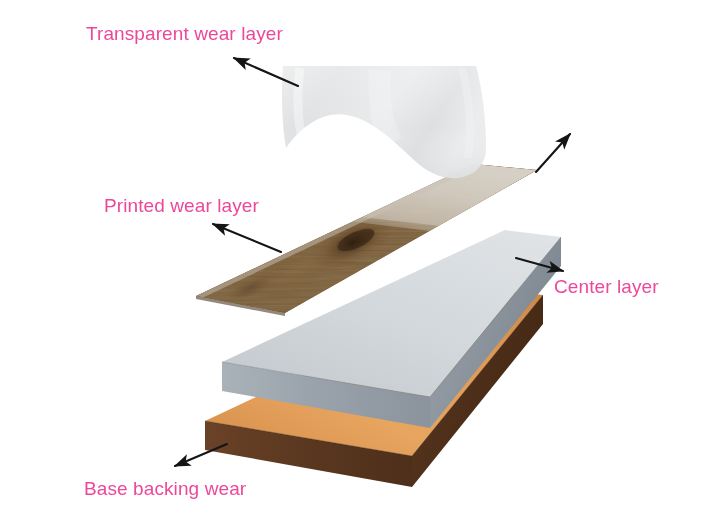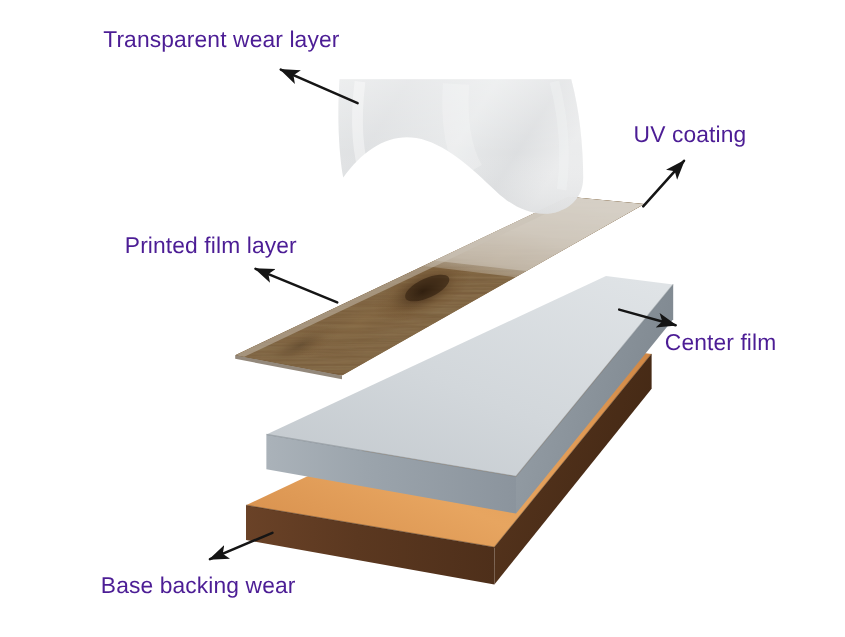--- a/index.html
+++ b/index.html
@@ -26,21 +26,21 @@
     top: 0;
     width: 704px;
     height: 531px;
     display: block;
   }
   .lbl {
     position: absolute;
     font-family: "Liberation Sans", sans-serif;
     font-size: 19px;
     font-weight: 400;
-    color: #4c1d95;
+    color: #ec4899;
     white-space: nowrap;
     letter-spacing: 0.1px;
     line-height: 1;
     -webkit-font-smoothing: antialiased;
   }
   #label-wear     { left: 86px;  top: 24px;  }
   #label-uv       { left: 528px; top: 103px; }
   #label-printed  { left: 104px; top: 196px; }
   #label-center   { left: 554px; top: 277px; }
   #label-base     { left: 84px;  top: 479px; }
@@ -228,21 +228,20 @@
       <line x1="298" y1="86" x2="234" y2="58" marker-end="url(#ah)"></line>
       <line x1="536" y1="172" x2="570" y2="134" marker-end="url(#ah)"></line>
       <line x1="281" y1="252" x2="213" y2="224" marker-end="url(#ah)"></line>
       <line x1="516" y1="258" x2="563" y2="271" marker-end="url(#ah)"></line>
       <line x1="227" y1="444" x2="175" y2="466" marker-end="url(#ah)"></line>
     </g>
   </svg>
 
   <div class="lbl" id="label-wear">Transparent wear layer</div>
 
-  <div class="lbl" id="label-uv">UV coating</div>
-
-  <div class="lbl" id="label-printed">Printed film layer</div>
-
-  <div class="lbl" id="label-center">Center film</div>
+
+  <div class="lbl" id="label-printed">Printed wear layer</div>
+
+  <div class="lbl" id="label-center">Center layer</div>
 
   <div class="lbl" id="label-base">Base backing wear</div>
 
 </div>
 
 </body></html>

